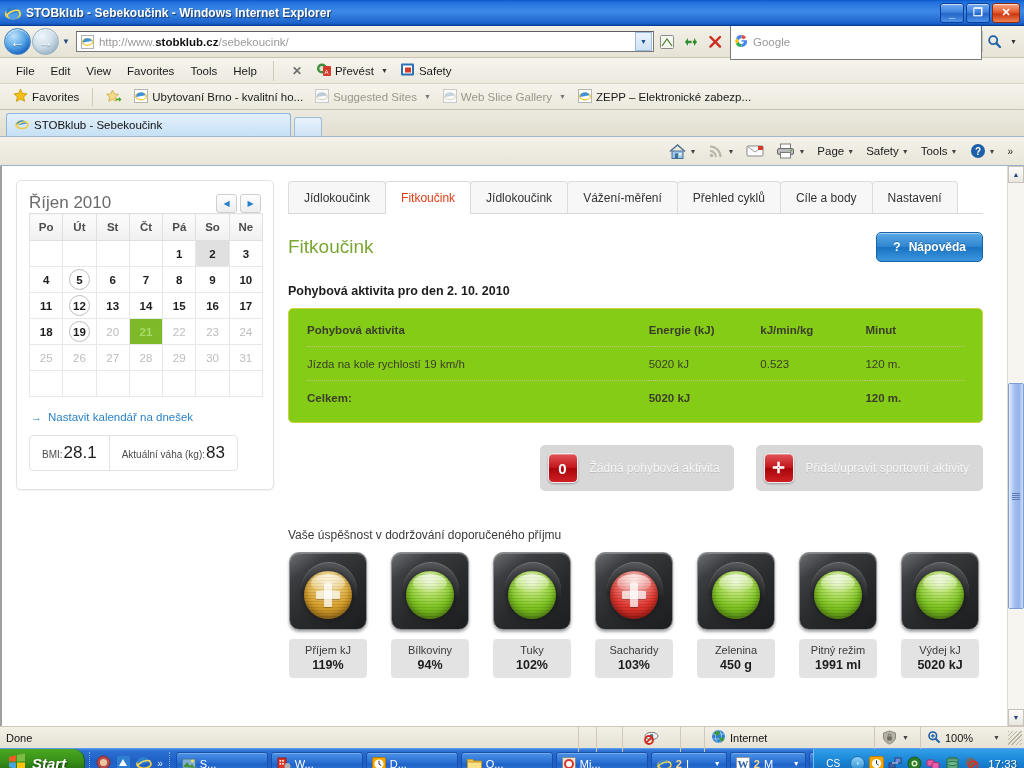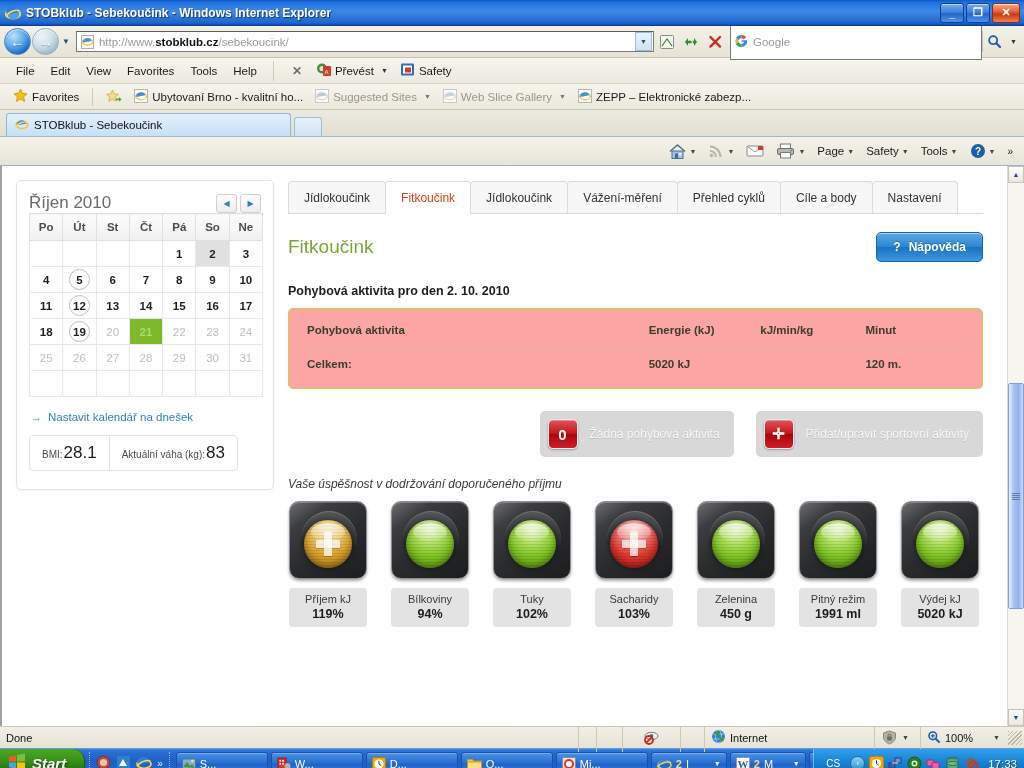--- a/index.html
+++ b/index.html
@@ -218,21 +218,21 @@
   .helpbtn {
     background:linear-gradient(to bottom,#5aa9e6 0%,#2f86d0 48%,#1a73c2 52%,#3c96de 100%);
     border:1px solid #1565a8; border-radius:5px;
     color:#fff; font-size:12px; font-weight:bold;
     padding:7px 16px; display:inline-flex; align-items:center; gap:8px;
     box-shadow:inset 0 1px 0 rgba(255,255,255,.45);
     text-shadow:0 -1px 0 rgba(0,0,0,.25);
   }
   .sub-h { margin:22px 0 10px; font-size:12.5px; color:#1d1d1d; font-weight:bold; }
   .acttable {
-    background:#fca5a5; border:1px solid #cdd13f; border-radius:5px;
+    background:#84cc16; border:1px solid #cdd13f; border-radius:5px;
     padding:4px 18px 8px;
   }
   .acttable table { width:100%; border-collapse:collapse; }
   .acttable th {
     text-align:left; font-size:11.5px; color:#3c3c2a; font-weight:bold;
     padding:11px 0 10px; border-bottom:1px dotted #c6c77f;
   }
   .acttable td {
     text-align:left; font-size:11.5px; color:#3c3c2a;
     padding:11px 0 10px; border-bottom:1px dotted #c6c77f;
@@ -249,21 +249,21 @@
   .greybtn .badge {
     width:30px; height:30px; border-radius:5px;
     background:linear-gradient(to bottom,#e0545a 0%,#c4161c 48%,#a9050b 52%,#cf2026 100%);
     border:1px solid #ededed;
     box-shadow:0 1px 2px rgba(0,0,0,.3), inset 0 1px 0 rgba(255,255,255,.35);
     display:flex; align-items:center; justify-content:center;
     color:#fff; font-size:15px; font-weight:bold;
   }
   .greybtn .lbl { font-size:12px; color:#f6f6f6; text-shadow:0 1px 0 rgba(0,0,0,.12); }
 
-  .succ-h { margin:20px 0 10px; font-size:12px; color:#3a3a3a;font-style:italic; }
+  .succ-h { margin:37px 0 10px; font-size:12px; color:#3a3a3a; }
   .lights { display:flex; gap:22px; }
   .light-col { display:flex; flex-direction:column; align-items:center; width:80px; }
   .light-box {
     width:78px; height:78px; border-radius:10px;
     background:linear-gradient(145deg,#6d6f72 0%,#3c3d40 22%,#2a2b2d 55%,#1c1d1f 100%);
     border:1px solid #8b8d90;
     box-shadow:0 2px 3px rgba(0,0,0,.35), inset 0 1px 0 rgba(255,255,255,.25);
     display:flex; align-items:center; justify-content:center;
     position:relative; overflow:hidden;
   }
@@ -751,20 +751,26 @@
         <table>
           <thead>
               <tr>
             <th class="col-a">Pohybová aktivita</th>
             <th class="col-b">Energie (kJ)</th>
             <th class="col-c">kJ/min/kg</th>
             <th class="col-d">Minut</th>
           </tr>
             </thead>
           <tbody>
+            <tr>
+              <td>Jízda na kole rychlostí 19 km/h</td>
+              <td>5020 kJ</td>
+              <td>0.523</td>
+              <td>120 m.</td>
+            </tr>
             <tr class="total">
               <td>Celkem:</td>
               <td>5020 kJ</td>
               <td></td>
               <td>120 m.</td>
             </tr>
           </tbody>
         </table>
       </div>
 

